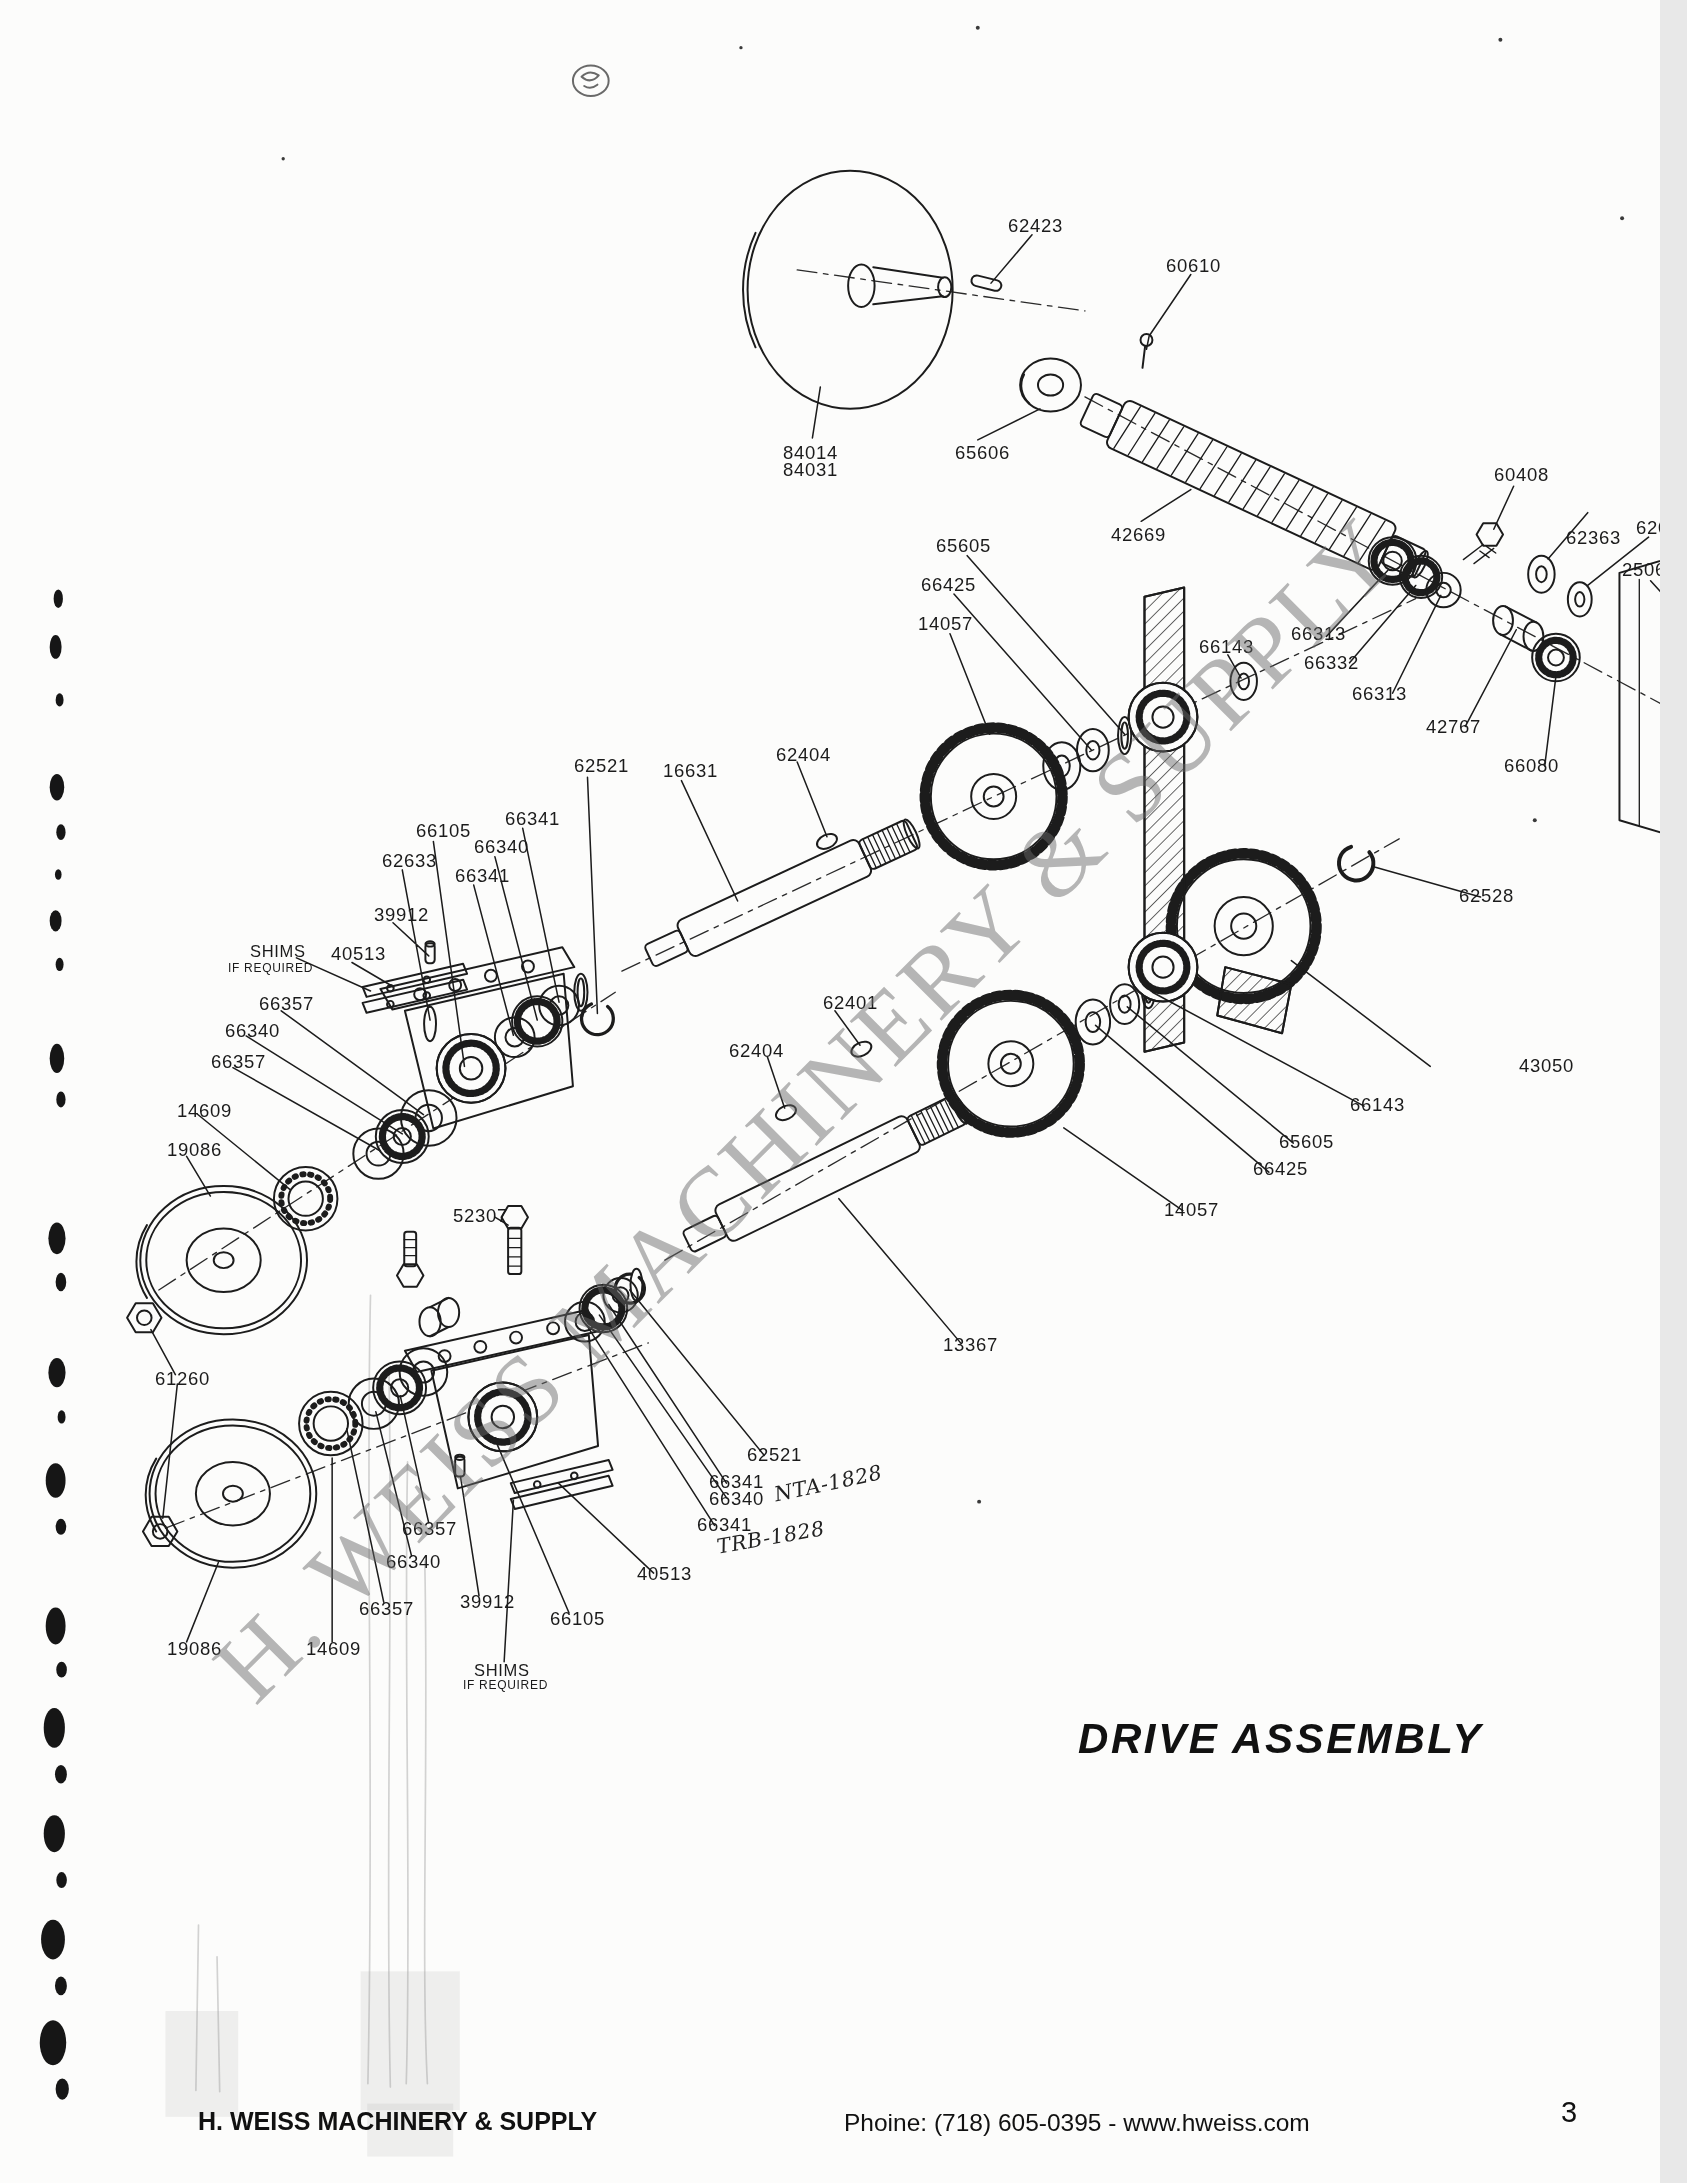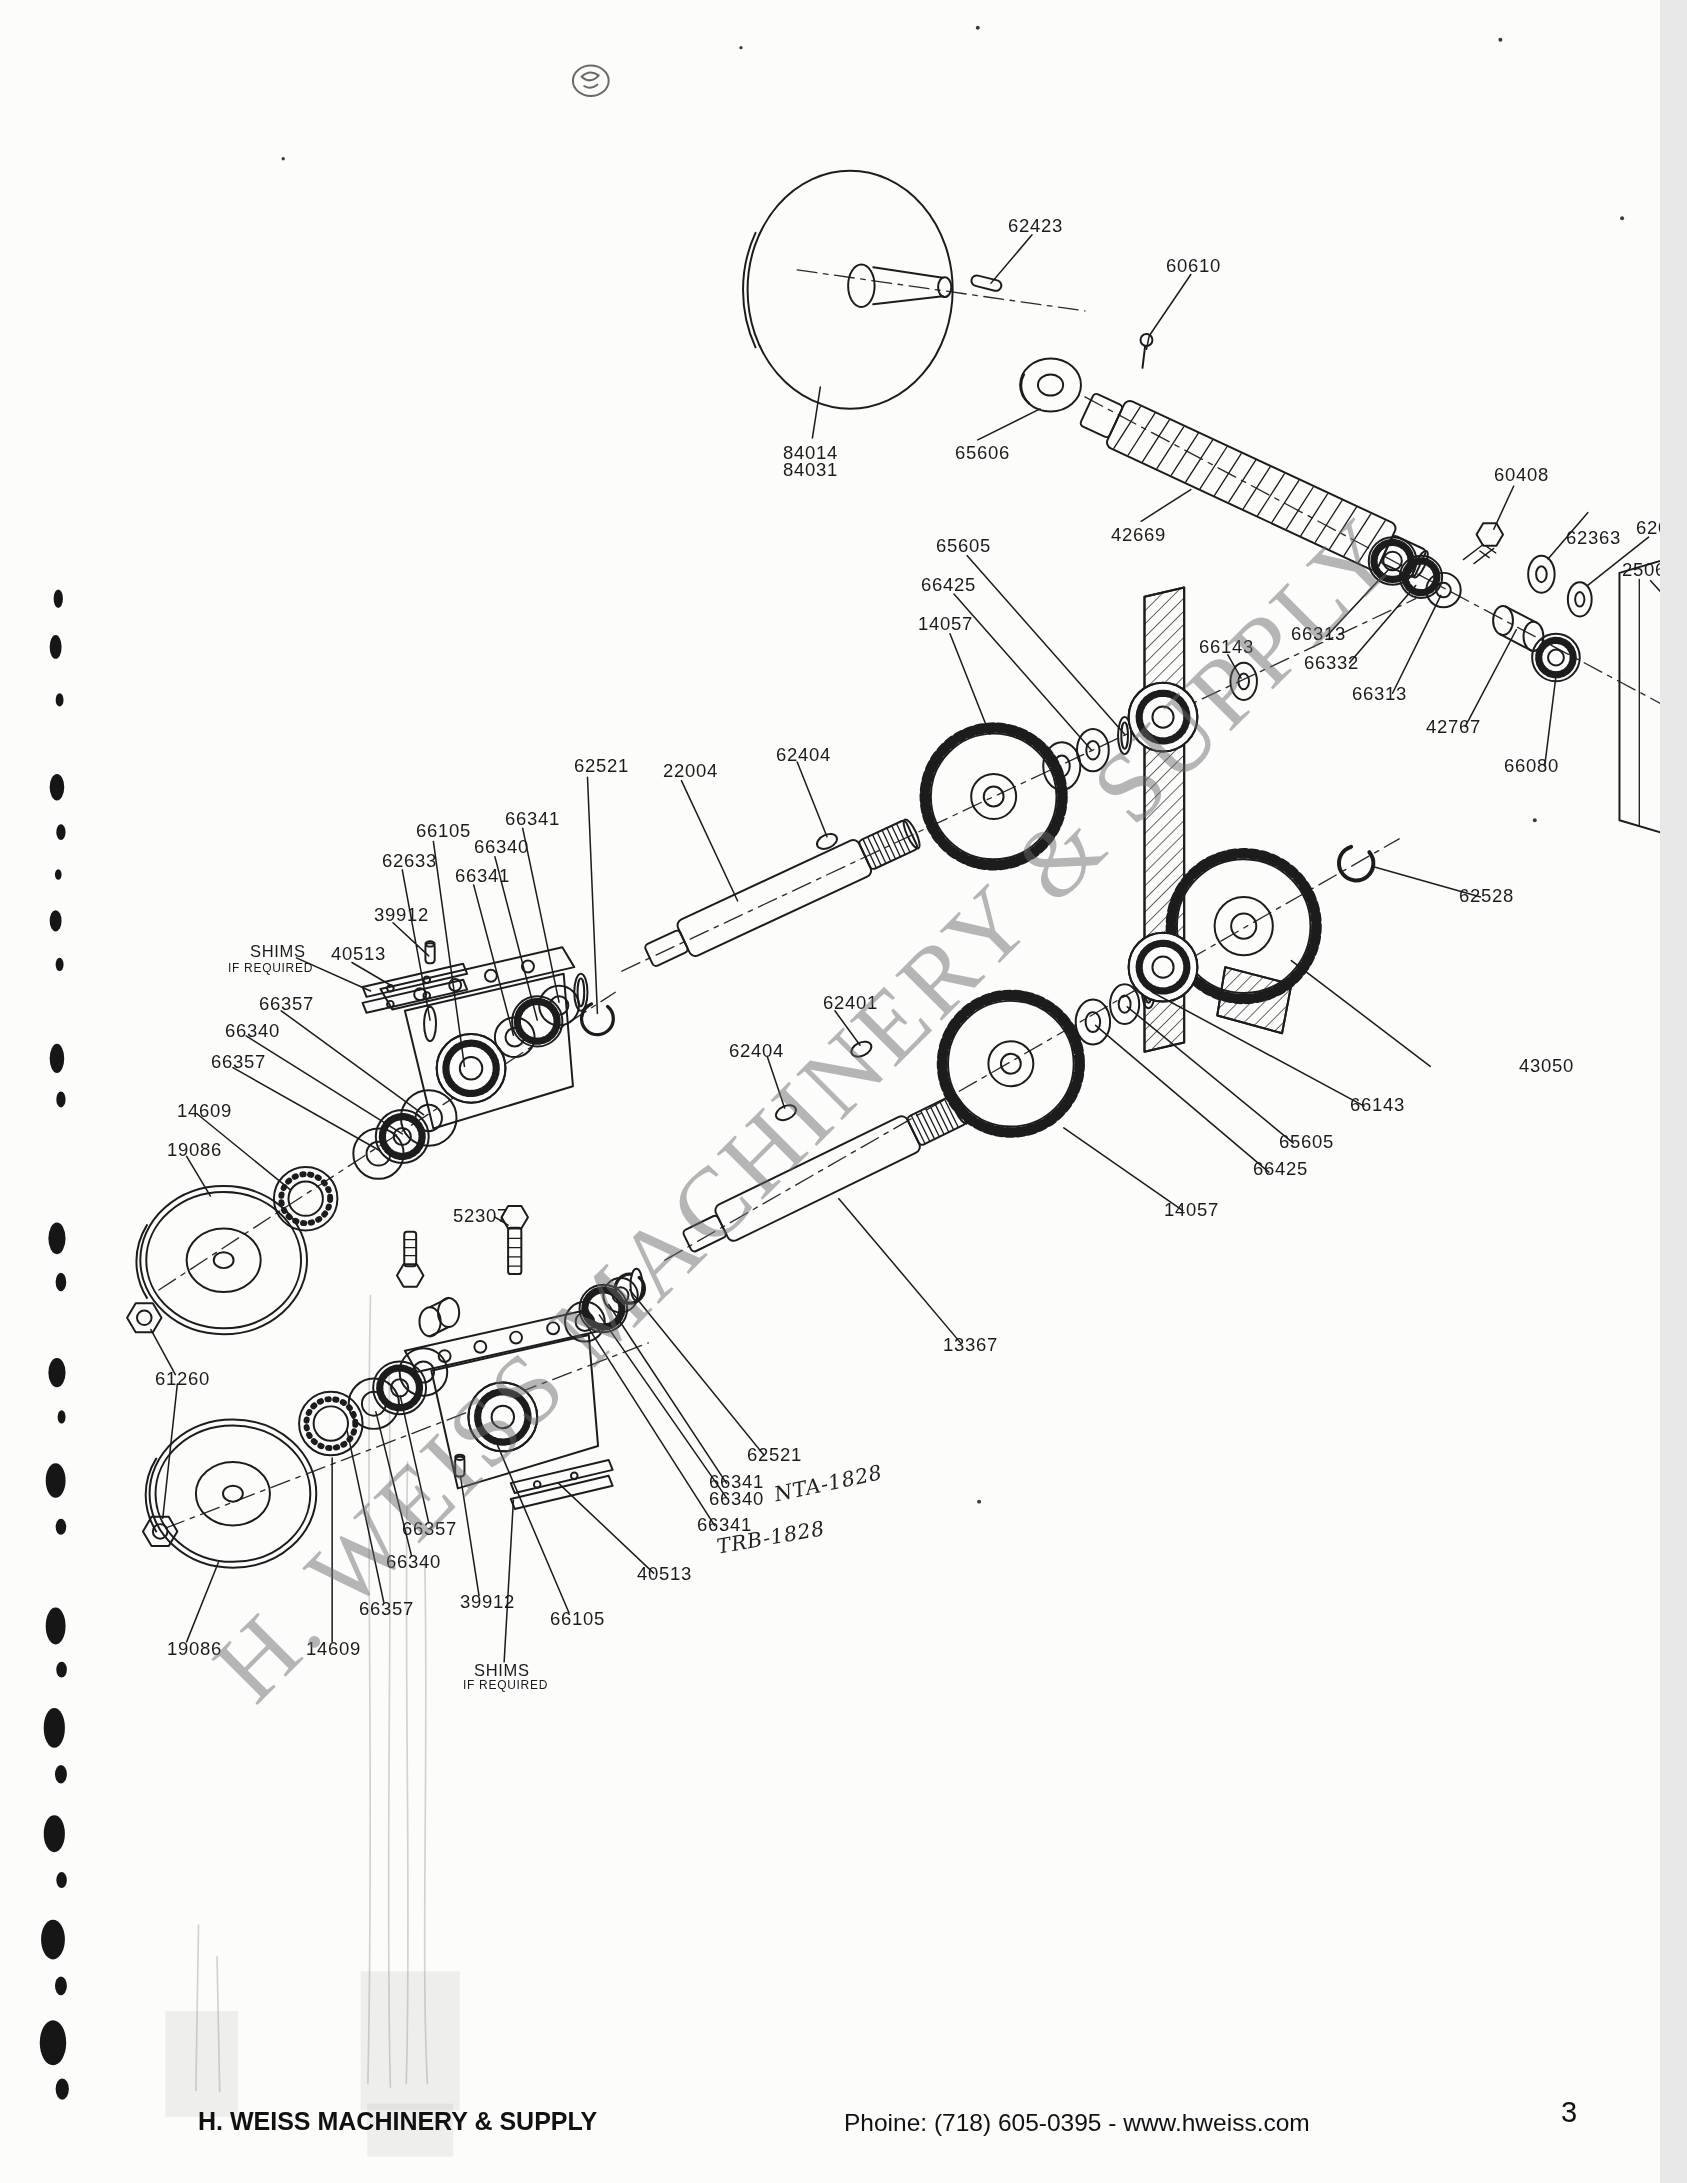--- a/index.html
+++ b/index.html
@@ -402,21 +402,21 @@
       <span class="part-label" style="left: 921px; top: 574px;">66425</span>
       <span class="part-label" style="left: 918px; top: 613px;">14057</span>
       <span class="part-label" style="left: 1199px; top: 636px;">66143</span>
       <span class="part-label" style="left: 1291px; top: 623px;">66313</span>
       <span class="part-label" style="left: 1304px; top: 652px;">66332</span>
       <span class="part-label" style="left: 1352px; top: 683px;">66313</span>
       <span class="part-label" style="left: 1426px; top: 716px;">42767</span>
       <span class="part-label" style="left: 1504px; top: 755px;">66080</span>
       <span class="part-label" style="left: 1459px; top: 885px;">62528</span>
       <span class="part-label" style="left: 574px; top: 755px;">62521</span>
-      <span class="part-label" style="left: 663px; top: 760px;">22004</span>
+      <span class="part-label" style="left: 663px; top: 760px;">16631</span>
       <span class="part-label" style="left: 776px; top: 744px;">62404</span>
       <span class="part-label" style="left: 416px; top: 820px;">66105</span>
       <span class="part-label" style="left: 505px; top: 808px;">66341</span>
       <span class="part-label" style="left: 474px; top: 836px;">66340</span>
       <span class="part-label" style="left: 382px; top: 850px;">62633</span>
       <span class="part-label" style="left: 455px; top: 865px;">66341</span>
       <span class="part-label" style="left: 374px; top: 904px;">39912</span>
       <span class="part-label" style="left: 250px; top: 942px; font-size: 16.5px;">SHIMS</span>
       <span class="part-label" style="left: 228px; top: 961px; font-size: 12px;">IF REQUIRED</span>
       <span class="part-label" style="left: 331px; top: 943px;">40513</span>
@@ -446,20 +446,21 @@
       <span class="part-label" style="left: 460px; top: 1591px;">39912</span>
       <span class="part-label" style="left: 550px; top: 1608px;">66105</span>
       <span class="part-label" style="left: 167px; top: 1638px;">19086</span>
       <span class="part-label" style="left: 306px; top: 1638px;">14609</span>
       <span class="part-label" style="left: 474px; top: 1661px; font-size: 16.5px;">SHIMS</span>
       <span class="part-label" style="left: 463px; top: 1678px; font-size: 12px;">IF REQUIRED</span>
       <span class="handwritten" style="left: 772px; top: 1483px; transform: rotate(-12deg);">NTA-1828</span>
       <span class="handwritten" style="left: 715px; top: 1535px; transform: rotate(-10deg);">TRB-1828</span>
     </div>
 
+<div class="drawing-title">DRIVE ASSEMBLY</div>
 
 <span class="footer-company">H. WEISS MACHINERY &amp; SUPPLY</span>
 <span class="footer-phone">Phoine:  (718) 605-0395 - www.hweiss.com</span>
 <span class="footer-page">3</span>
 
 <div class="watermark">H. WEISS MACHINERY &amp; SUPPLY</div>
 
 </div>
 
 

